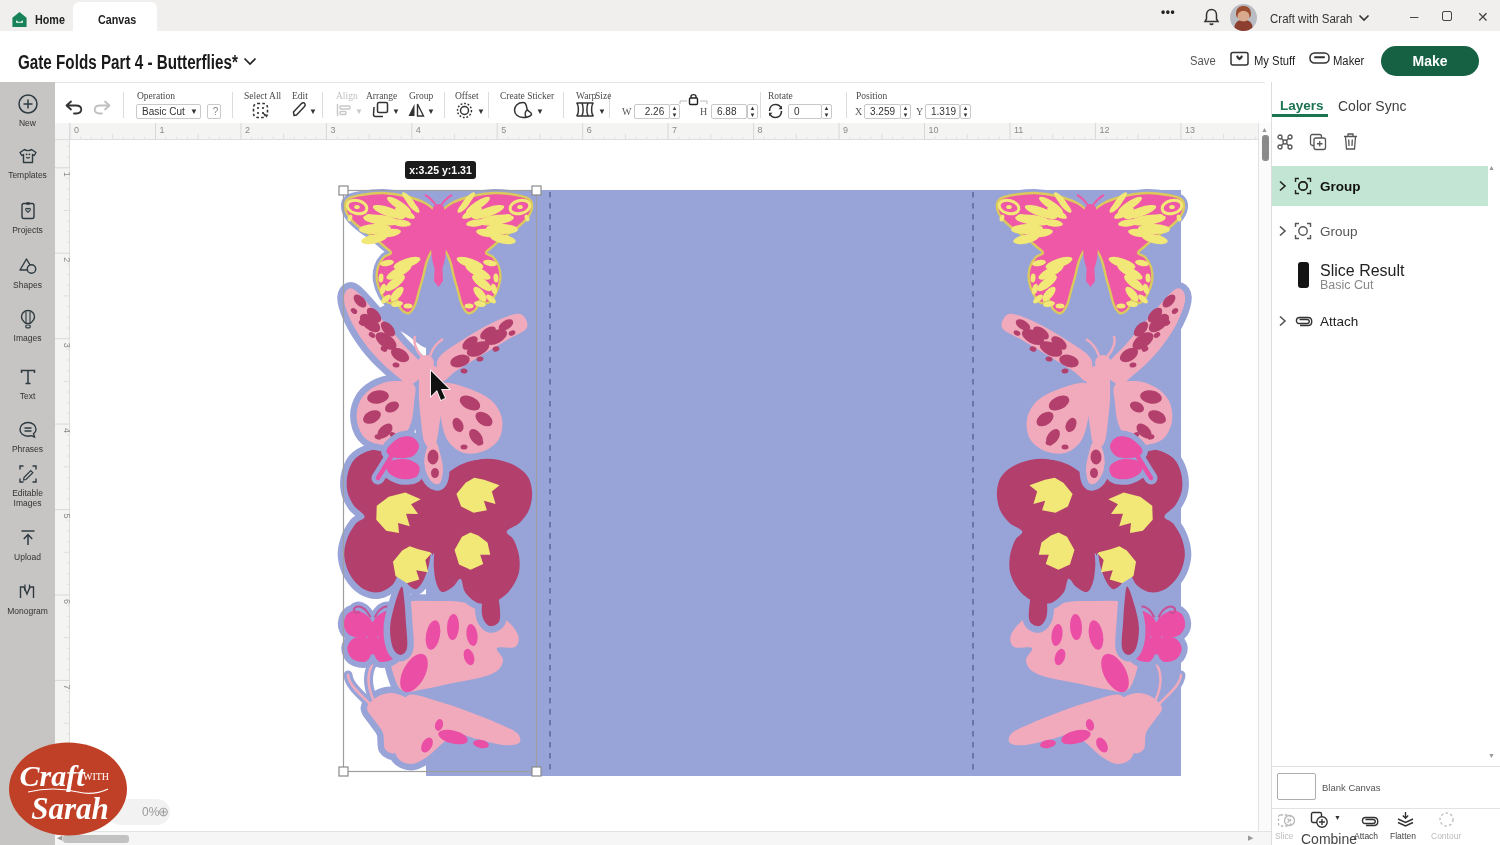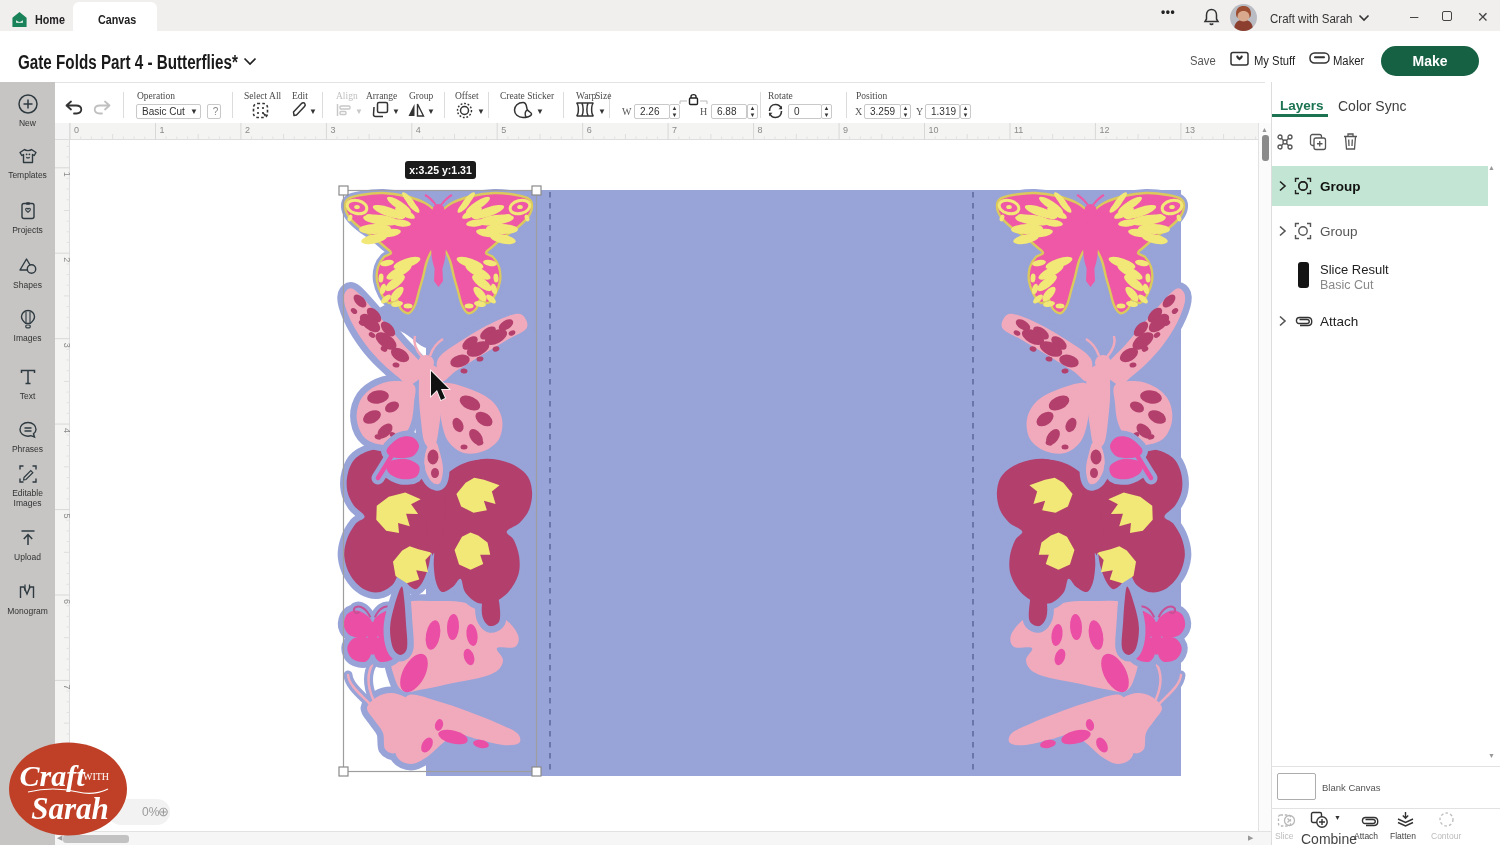--- a/index.html
+++ b/index.html
@@ -183,21 +183,21 @@
   <div class="tb-caret abs" style="left:536px;top:107px">▼</div>
   <div class="tb-sep abs" style="left:563px;top:92px"></div>
   <div class="tb-lbl abs" style="left:576px;top:91px">Warp</div>
   <svg class="abs" style="left:575px;top:102px" width="20" height="15" viewBox="0 0 20 15">
       <path d="M1.5 1 C4 3 4 12 1.5 14 M7 1.5 C8.5 3.5 8.5 11.5 7 13.5 M13 1.5 C11.5 3.5 11.5 11.5 13 13.5 M18.5 1 C16 3 16 12 18.5 14 M1.5 1 L18.5 1 M1.5 14 L18.5 14" fill="none" stroke="#333" stroke-width="1.5"></path>
     </svg>
   <div class="tb-caret abs" style="left:598px;top:107px">▼</div>
   <div class="tb-sep abs" style="left:609px;top:92px"></div>
   <div class="tb-lbl abs" style="left:595px;top:91px">Size</div>
   <div class="tb-lbl abs" style="left:622px;top:106px;font-size:10px;color:#555">W</div>
-  <div class="tb-input abs" style="left:634px;top:104px;width:36px;">2.26</div>
+  <div class="tb-input abs" style="left:634px;top:104px;width:36px;text-align:center;">2.26</div>
   <div class="stepper abs" style="left:669px;top:104px;">▲<br>▼</div>
   <svg class="abs" style="left:679px;top:93px" width="29" height="13" viewBox="0 0 29 13">
       <path d="M1 11 L1 8 L8 8 M21 8 L28 8 L28 11" fill="none" stroke="#bbb" stroke-width="1"></path>
       <rect x="10.5" y="5" width="8" height="6.5" rx="1" fill="none" stroke="#222" stroke-width="1.4"></rect>
       <path d="M12 5 L12 3.5 C12 1 17 1 17 3.5 L17 5" fill="none" stroke="#222" stroke-width="1.4"></path>
     </svg>
   <div class="tb-lbl abs" style="left:700px;top:106px;font-size:10px;color:#555">H</div>
   <div class="tb-input abs" style="left:711px;top:104px;width:36px;">6.88</div>
   <div class="stepper abs" style="left:747px;top:104px;">▲<br>▼</div>
   <div class="tb-sep abs" style="left:760px;top:92px"></div>
@@ -760,21 +760,21 @@
       <path d="M2 1.5 L7 6 L2 10.5" fill="none" stroke="#555" stroke-width="1.6"></path>
     </svg>
   <svg class="abs" style="left:1294px;top:222px" width="18" height="18" viewBox="0 0 18 18">
       <g fill="none" stroke="#555" stroke-width="1.4">
         <path d="M1.5 5 L1.5 1.5 L5 1.5 M13 1.5 L16.5 1.5 L16.5 5 M16.5 13 L16.5 16.5 L13 16.5 M5 16.5 L1.5 16.5 L1.5 13"></path>
         <circle cx="9" cy="9" r="4.2"></circle>
       </g>
     </svg>
   <div class="abs" style="left:1320px;top:224px;font-size:13.5px;color:#555">Group</div>
   <div class="abs" style="left:1298px;top:262px;width:11px;height:26px;background:#141414;border-radius:3px"></div>
-  <div class="abs" style="left:1320px;top:262px;font-size:13px;color:#222">Slice Result</div>
+  <div class="abs" style="left:1320px;top:262px;font-size:16px;color:#222">Slice Result</div>
   <div class="abs" style="left:1320px;top:278px;font-size:12.5px;color:#888">Basic Cut</div>
   <svg class="abs" style="left:1278px;top:315px" width="9" height="12" viewBox="0 0 9 12">
       <path d="M2 1.5 L7 6 L2 10.5" fill="none" stroke="#555" stroke-width="1.6"></path>
     </svg>
   <svg class="abs" style="left:1294px;top:314px" width="20" height="14" viewBox="0 0 20 14">
       <path d="M5.5 5.5 L13 5.5 C16 5.5 16 9.5 13 9.5 L5 9.5 C1.5 9.5 1.5 3.5 5.5 3.5 L14 3.5 C19 3.5 19 11.5 14 11.5 L6 11.5" fill="none" stroke="#333" stroke-width="1.4"></path>
     </svg>
   <div class="abs" style="left:1320px;top:314px;font-size:13.5px;color:#222">Attach</div>
   <div class="abs" style="left:1488px;top:164px;font-size:7px;color:#999">▲</div>
   <div class="abs" style="left:1488px;top:752px;font-size:7px;color:#999">▼</div>

